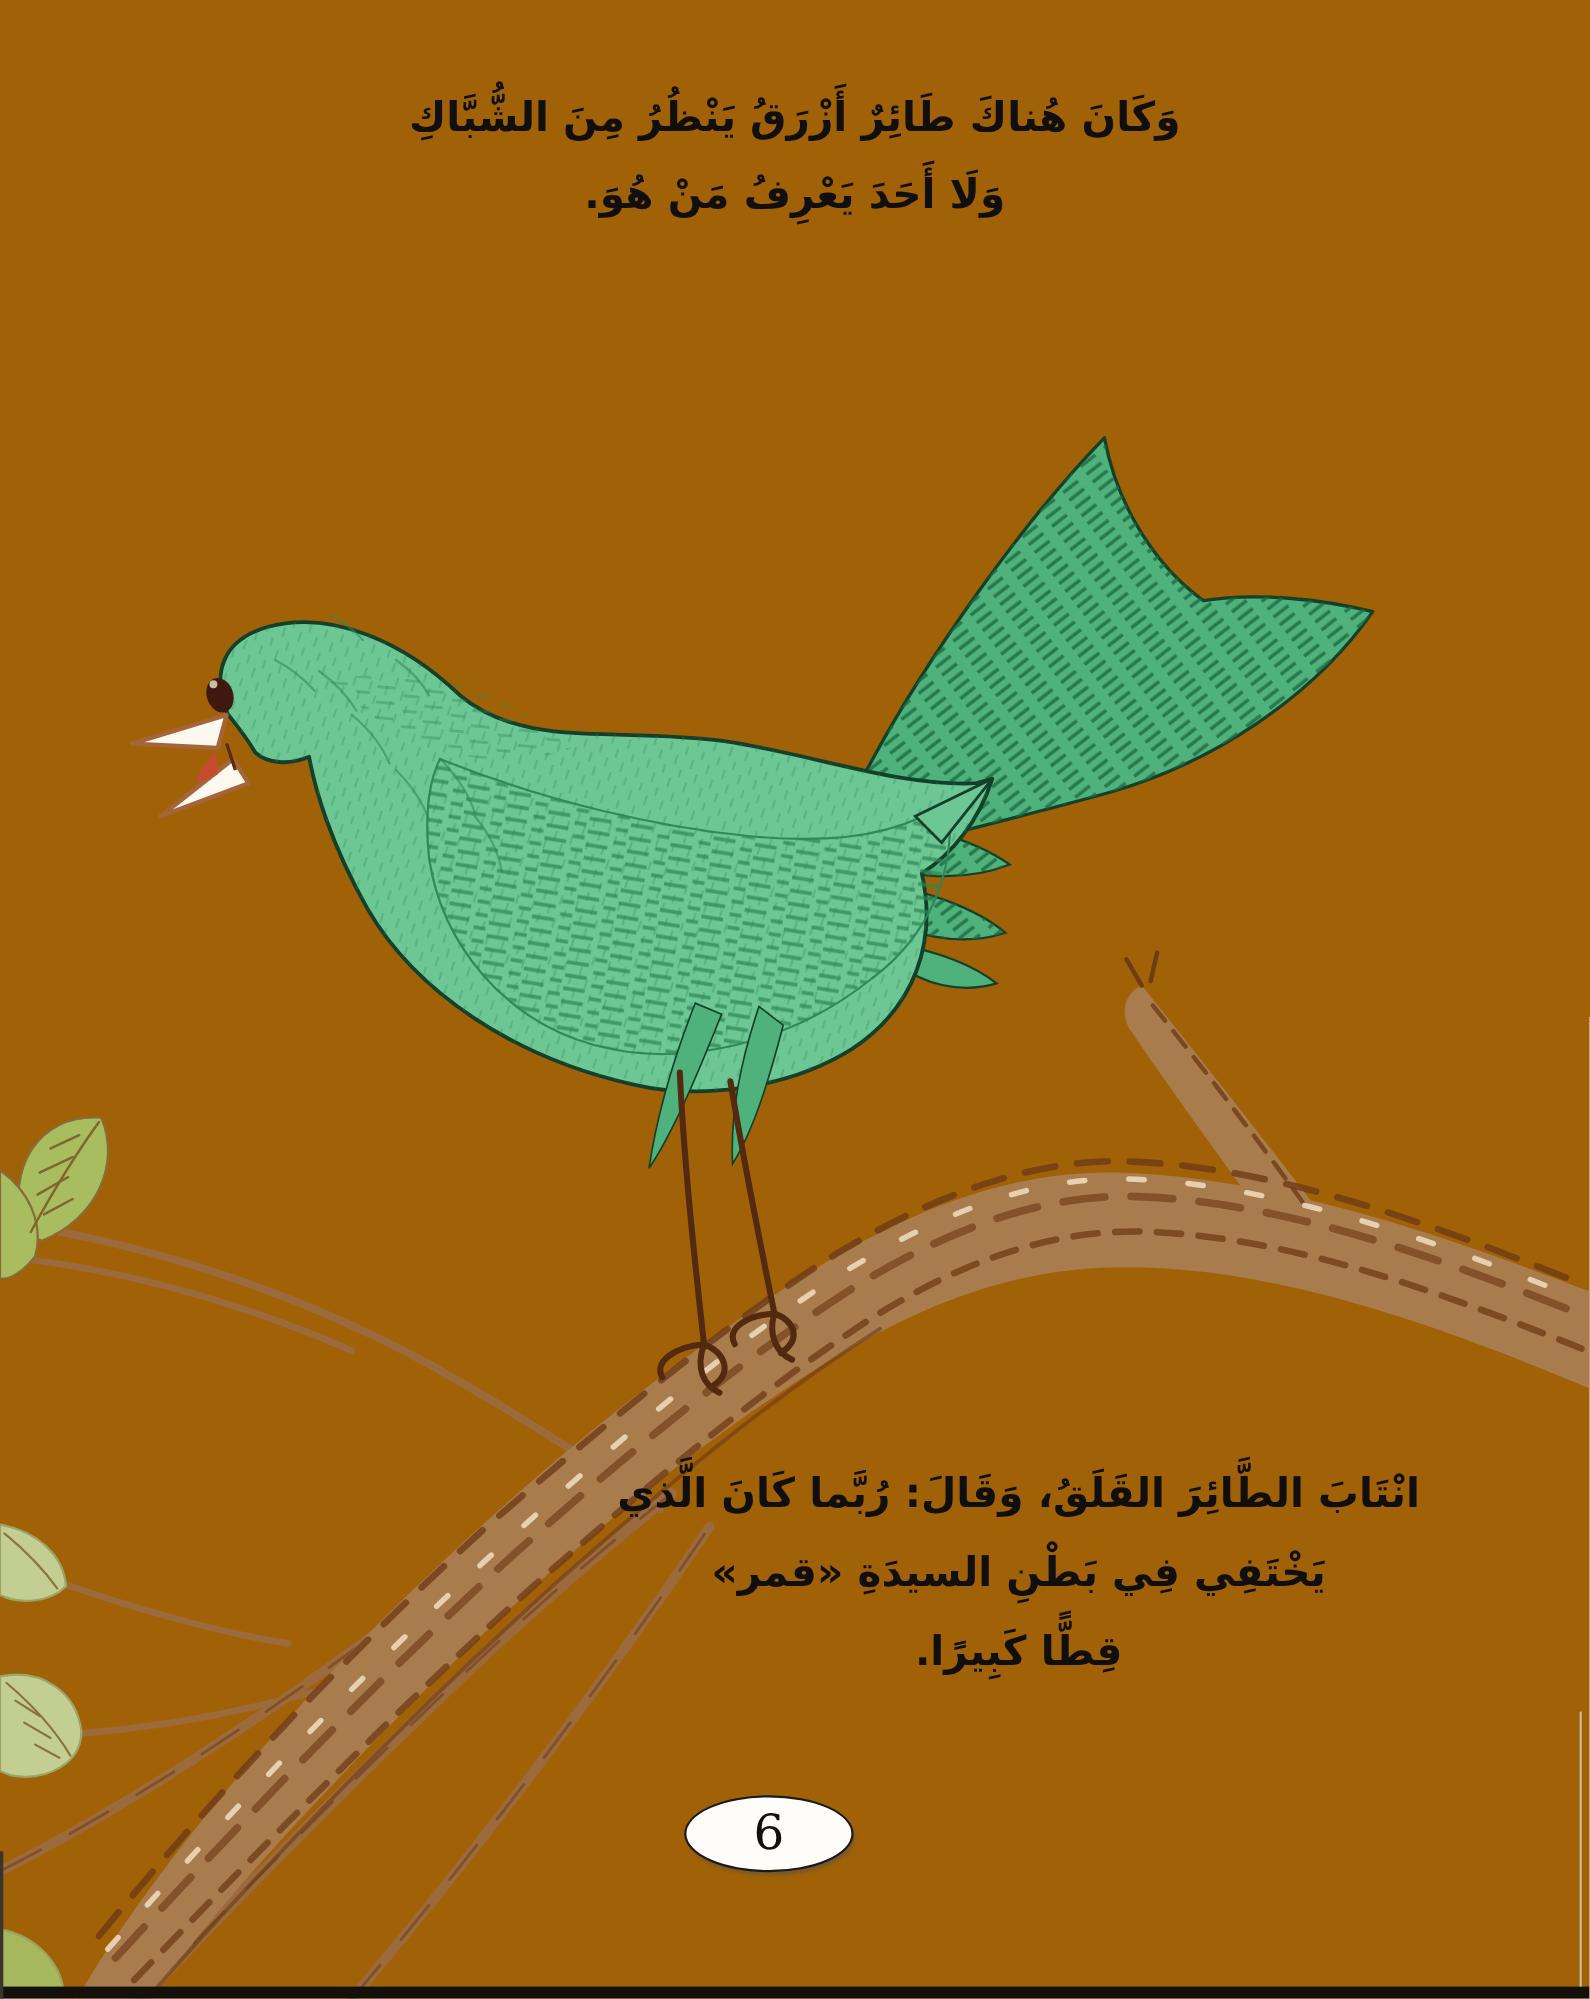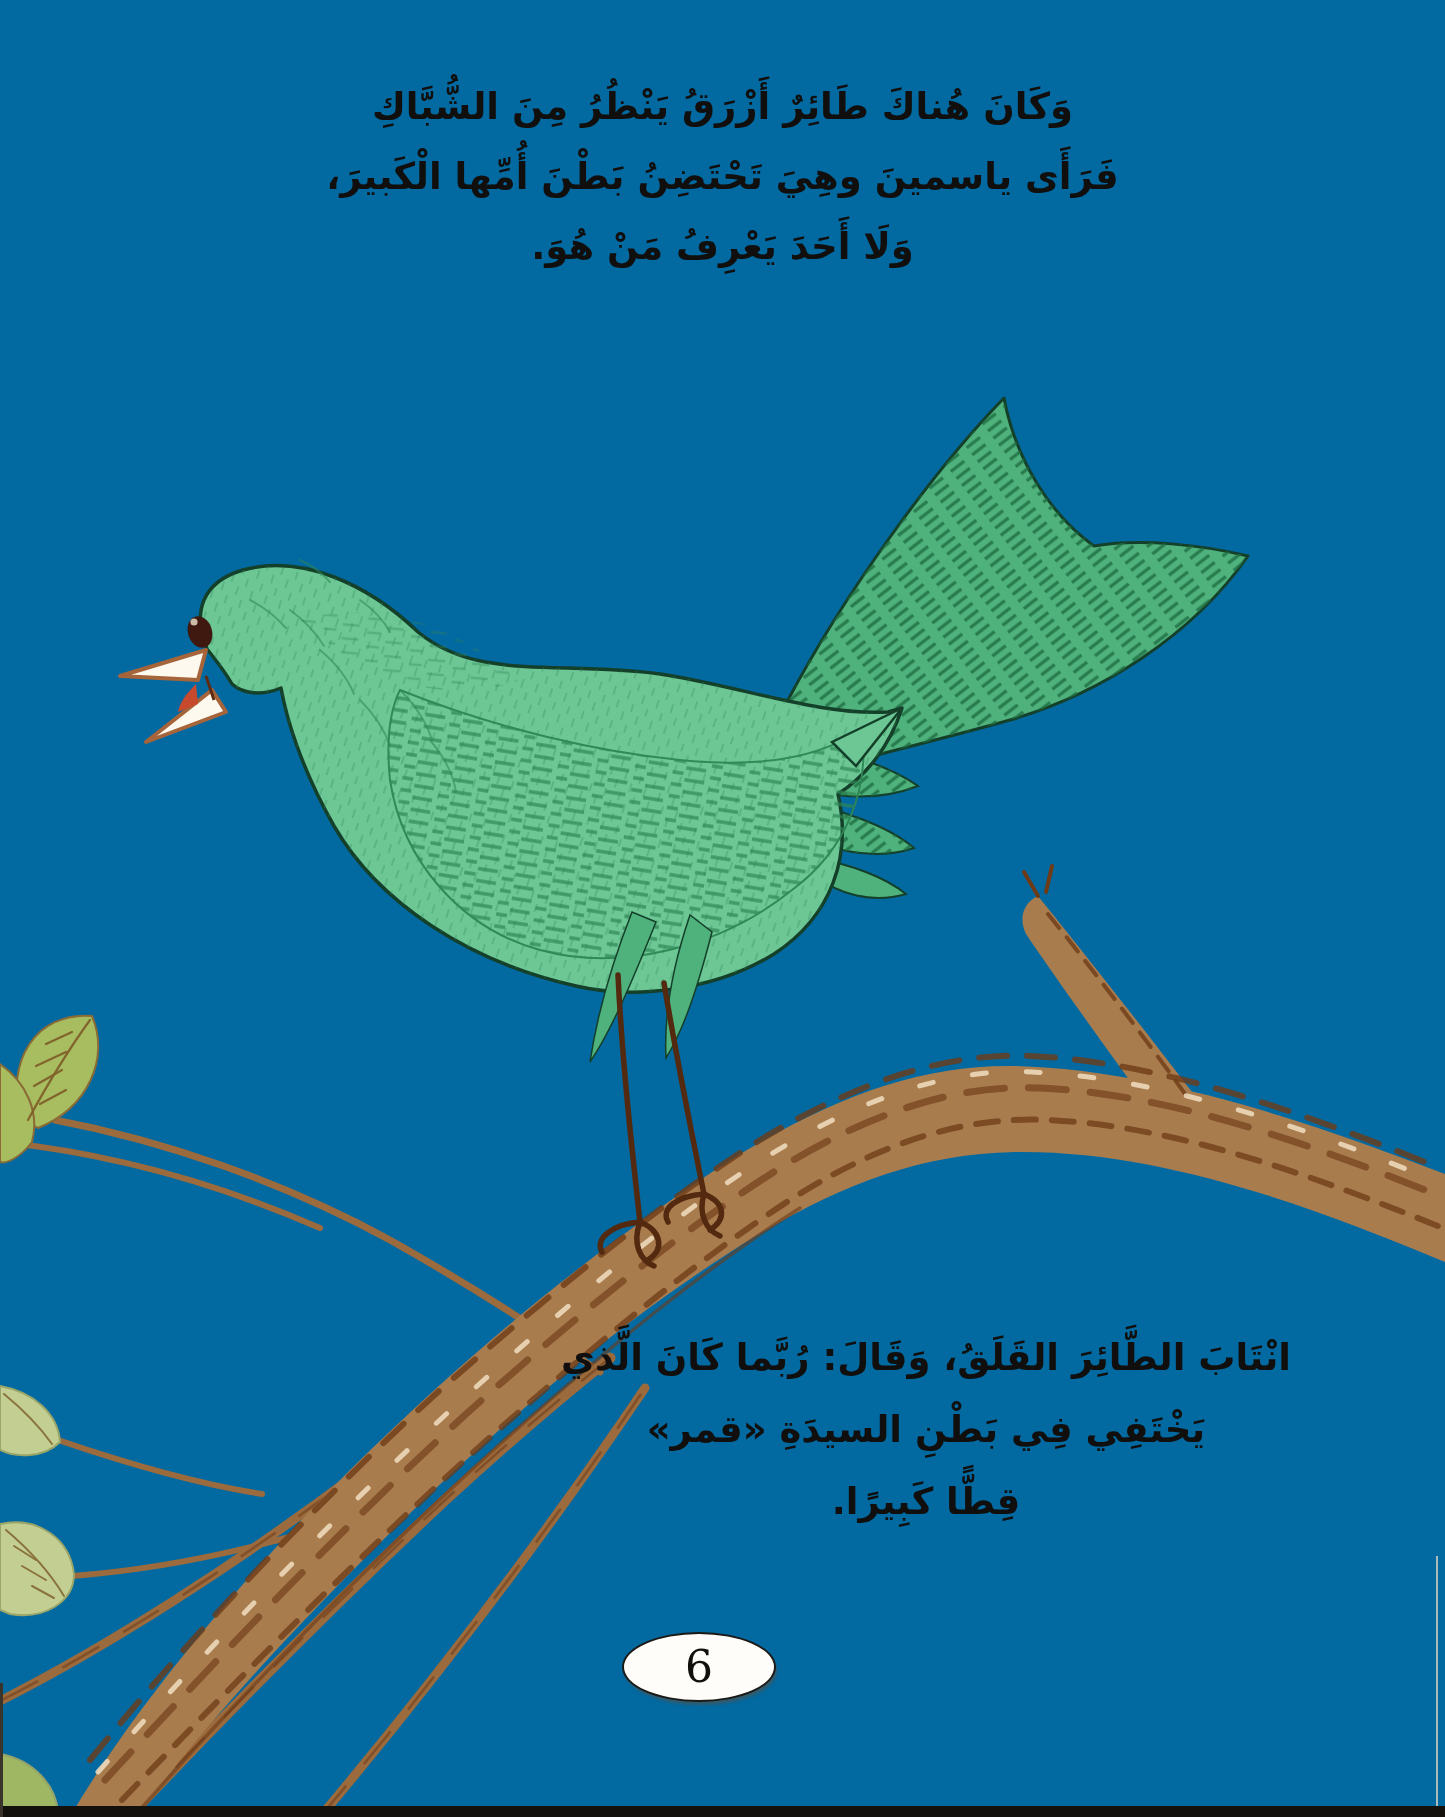--- a/index.html
+++ b/index.html
@@ -57,21 +57,21 @@
   .c-branchdark{stroke:var(--branch_dark);}
   .c-branchlight{stroke:var(--branch_light);}
   .c-twig{stroke:var(--twig_brown);}
   .c-leafolive{fill:var(--leaf_olive);}
   .c-leafpale{fill:var(--leaf_pale);}
   .c-vein{stroke:var(--leaf_vein);}
 </style>
 </head>
 <body>
 
-<div class="page" style="background: #0369a1;">
+<div class="page" style="background: #a16207;">
 
   <svg class="illus" viewBox="0 0 1445 1817" xmlns="http://www.w3.org/2000/svg">
     <defs>
       <pattern id="hatchFine" width="15" height="22" patternUnits="userSpaceOnUse" patternTransform="rotate(18)">
         <path d="M3 0 v9 M10 12 v8" class="hatch-dark" stroke-width="1.6" opacity="0.45" fill="none"></path>
       </pattern>
       <pattern id="hatchWing" width="38" height="12" patternUnits="userSpaceOnUse" patternTransform="rotate(9)">
         <path d="M0 3 h20 M25 9 h11" class="hatch-dark" stroke-width="3.4" opacity="0.75" fill="none"></path>
       </pattern>
       <pattern id="hatchBody" width="44" height="14" patternUnits="userSpaceOnUse" patternTransform="rotate(5)">
@@ -207,21 +207,20 @@
         <path d="M640 1222 c-8 22 0 38 14 44"></path>
         <path d="M704 1194 c-26 2 -44 14 -36 28"></path>
         <path d="M704 1194 c20 8 24 24 6 36"></path>
         <path d="M704 1194 c-6 20 2 36 16 42"></path>
       </g>
     </g>
   </svg>
 
   <div class="txt-block txt-top" dir="rtl" lang="ar">
     <div>وَكَانَ هُناكَ طَائِرٌ أَزْرَقُ يَنْظُرُ مِنَ الشُّبَّاكِ</div>
-    <div>فَرَأَى ياسمينَ وهِيَ تَحْتَضِنُ بَطْنَ أُمِّها الْكَبيرَ،</div>
     <div>وَلَا أَحَدَ يَعْرِفُ مَنْ هُوَ.</div>
   </div>
 
   <div class="txt-block txt-bottom" dir="rtl" lang="ar">
     <div>انْتَابَ الطَّائِرَ القَلَقُ، وَقَالَ: رُبَّما كَانَ الَّذي</div>
     <div>يَخْتَفِي فِي بَطْنِ السيدَةِ «قمر»</div>
     <div>قِطًّا كَبِيرًا.</div>
   </div>
 
   <div class="page-oval">

